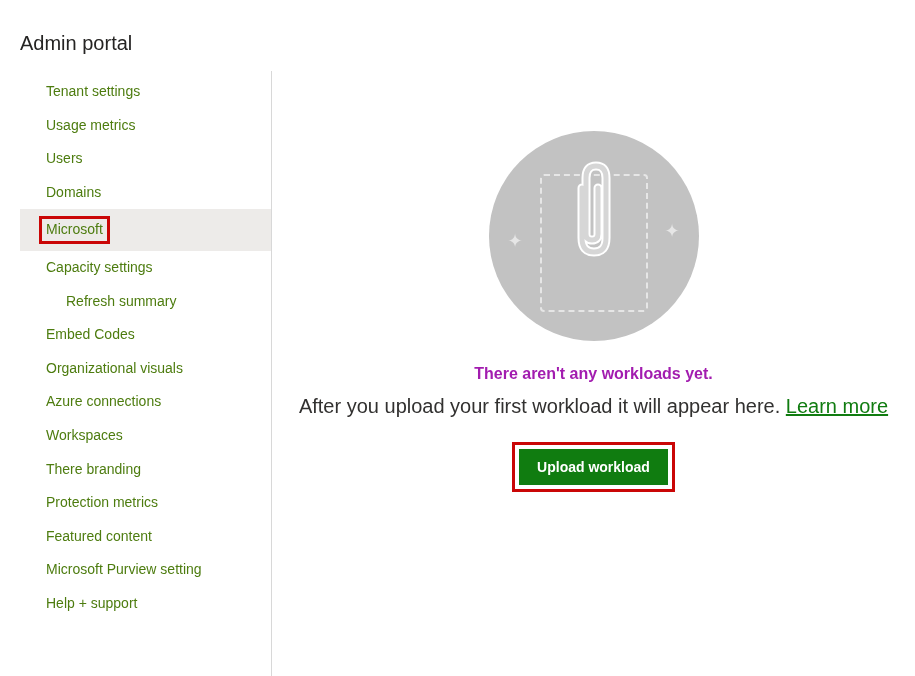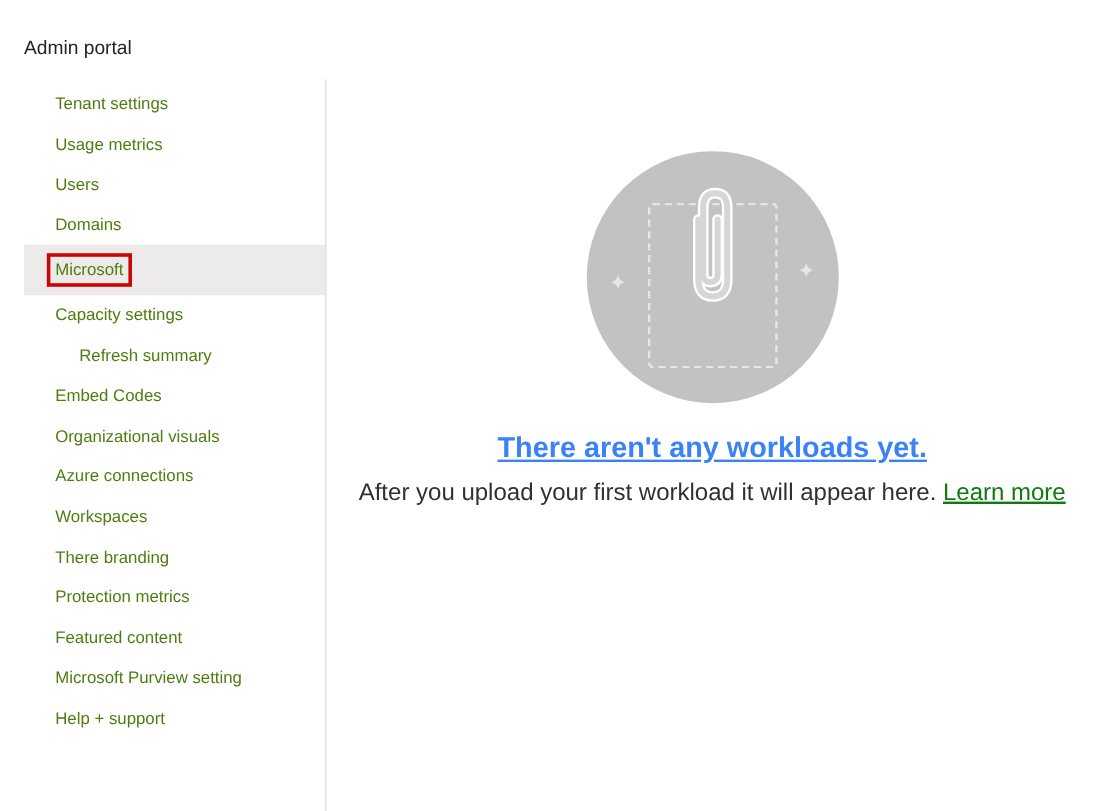--- a/index.html
+++ b/index.html
@@ -10,21 +10,21 @@
       width: 915px;
       height: 676px;
       overflow: hidden;
     }
     .container {
       display: flex;
       flex-direction: column;
       height: 100%;
     }
     .page-title {
-      font-size: 16px;
+      font-size: 20px;
       font-weight: 400;
       padding: 32px 0 16px 20px;
       color: #252423;
     }
     .content-area {
       display: flex;
       flex: 1;
       padding-left: 20px;
     }
     .sidebar {
@@ -93,25 +93,24 @@
     .sparkle.left { left: -26px; top: 74px; }
     .sparkle.right { right: -26px; top: 64px; }
     .clip-svg {
       position: absolute;
       top: 0;
       left: 50%;
       transform: translateX(-50%);
       z-index: 2;
     }
     .empty-title {
-      font-size: 24px;
+      font-size: 16px;
       font-weight: 600;
-      color: #3b82f6;
+      color: #a21caf;
       margin-bottom: 12px;
-      text-decoration: underline;
     }
     .empty-subtitle {
       font-size: 20px;
       color: #323130;
       margin-bottom: 24px;
     }
     .learn-more-link {
       color: #107c10;
       text-decoration: underline;
       cursor: pointer;
@@ -170,15 +169,18 @@
           </svg>
         </div>
       </div>
 
       <h2 class="empty-title">There aren't any workloads yet.</h2>
 
       <p class="empty-subtitle">
         <span>After you upload your first workload it will appear here. </span><a class="learn-more-link">Learn more</a>
       </p>
 
+      <div class="upload-button-wrap">
+        <button class="upload-button">Upload workload</button>
+      </div>
     </main>
   </div>
 </div>
 
 </body></html>

